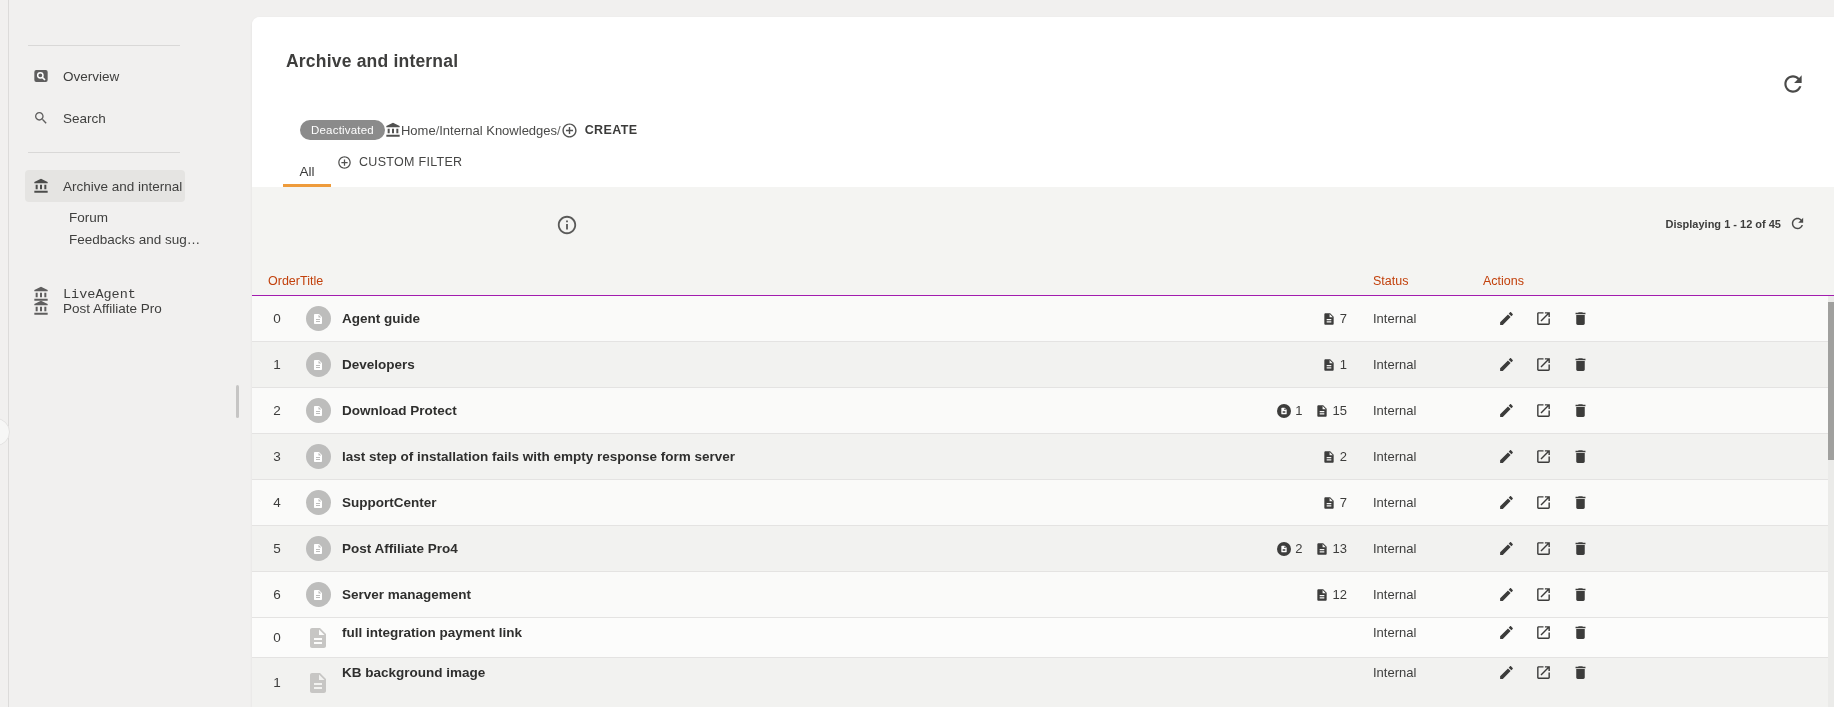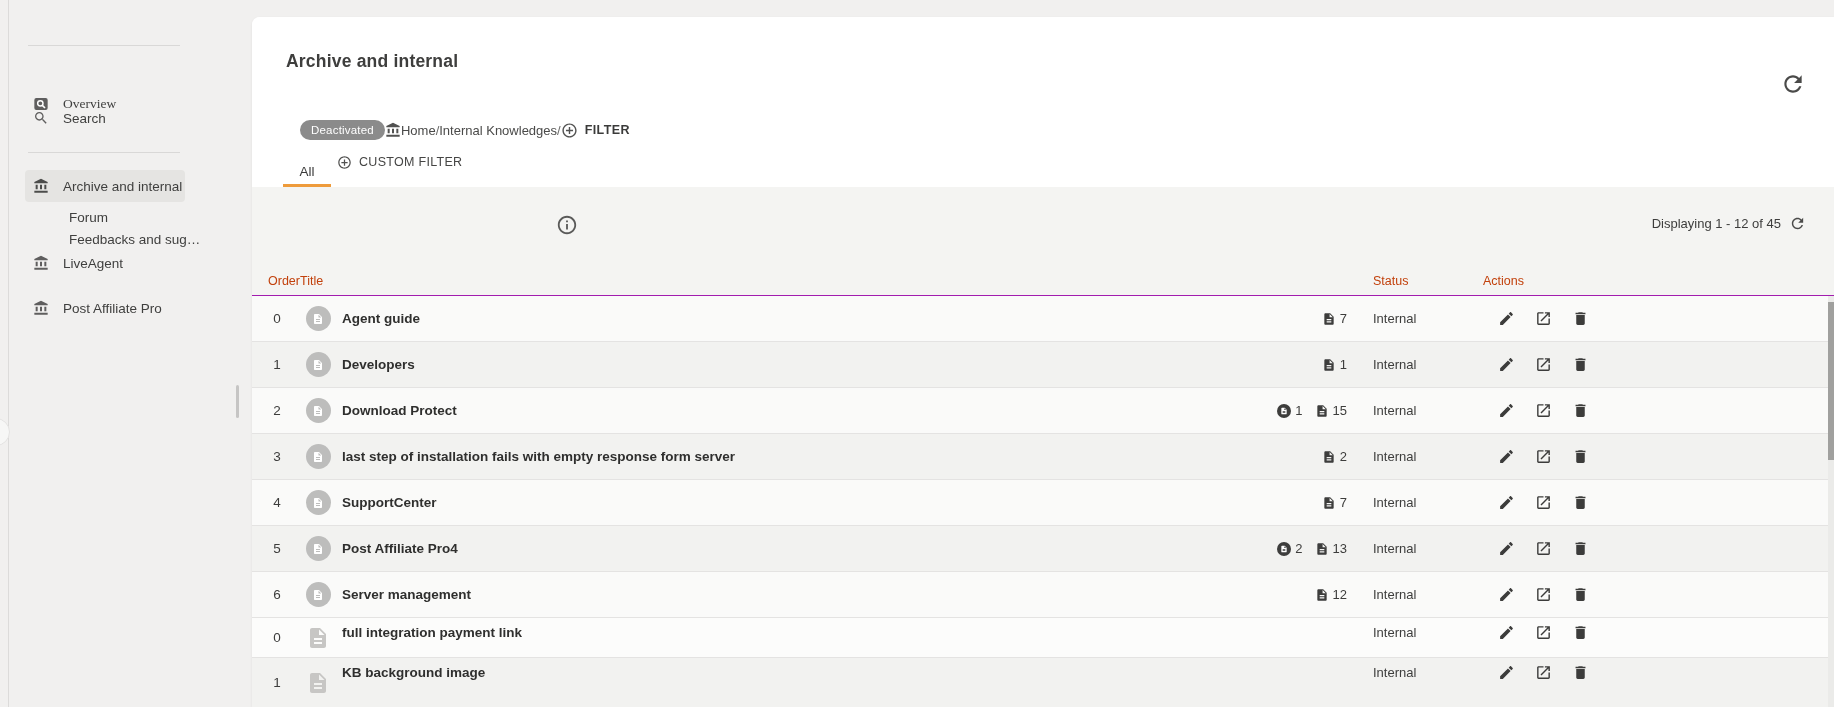--- a/index.html
+++ b/index.html
@@ -40,21 +40,21 @@
 
   .content { position:absolute; left:0; top:170px; width:1582px; height:520px; background:#f4f4f2; }
 
   .search-box { position:absolute; left:35px; top:20px; width:243px; height:36px; background:#fff; border:1px solid #cccbca; border-radius:4px; display:flex; align-items:center; }
   .search-box .sicon { margin-left:12px; color:#757473; }
   .search-input { border:none; outline:none; background:transparent; margin-left:9px; width:185px; font-size:13.5px; color:#3d3d3c; font-family:"Liberation Sans", sans-serif; }
   .search-input::placeholder { color:#9a9a99; }
   .info-btn { position:absolute; left:304px; top:27px; width:22px; height:22px; color:#5a5a59; cursor:pointer; }
 
   .display-group { position:absolute; right:28px; top:28px; display:flex; align-items:center; gap:8px; }
-  .display-text { font-size:13px; color:#3d3d3c; }
+  .display-text { font-size:11px; color:#3d3d3c;font-weight:bold; }
   .refresh-small { width:17px; height:17px; color:#4a4a49; cursor:pointer; }
 
   .thead { position:absolute; left:0; top:83px; width:1582px; height:26px; font-size:12.5px; color:#c2410c; border-bottom:1px solid #a21caf; }
   .th { position:absolute; top:4px; }
   .th-order { left:16px; } .th-title { left:48px; } .th-status { left:1121px; } .th-actions { left:1231px; }
 
   .rows { position:absolute; left:0; top:109px; width:1582px; }
   .row { position:relative; width:1582px; height:46px; border-bottom:1px solid #e4e3e2; }
   .row-article { height:40px; }
   .rows .row:last-child { height:49px; border-bottom:none; }
@@ -87,21 +87,21 @@
 </style>
 </head>
 <body>
 
 <div class="left-line"></div>
 <div class="drawer-handle"></div>
 
 <nav class="sidebar">
   <div class="side-divider" style="top:45px;"></div>
 
-  <div class="nav-item" style="top:92px;height:24px;font-family:Liberation Serif, serif;">
+  <div class="nav-item" style="top:64px;height:24px;">
     <span class="nicon">
       <svg width="16" height="16" viewBox="0 0 24 24">
           <rect x="2" y="3" width="20" height="18" rx="3" fill="#5f5e5e"></rect>
           <circle cx="11" cy="11" r="4" fill="none" stroke="#fff" stroke-width="2.2"></circle>
           <line x1="14" y1="14" x2="18" y2="18" stroke="#fff" stroke-width="2.4"></line>
         </svg>
     </span>
     <span class="nlabel">Overview</span>
   </div>
 
@@ -126,21 +126,21 @@
   </div>
 
   <div class="nav-item child" style="top:206px;height:22px;">
     <span class="nlabel">Forum</span>
   </div>
 
   <div class="nav-item child" style="top:228px;height:22px;">
     <span class="nlabel">Feedbacks and sug…</span>
   </div>
 
-  <div class="nav-item" style="top:251px;height:24px;">
+  <div class="nav-item" style="top:282px;height:24px;font-family:Liberation Mono, monospace;">
     <span class="nicon">
       <svg width="16" height="16" viewBox="0 0 24 24" fill="#5f5e5e">
           <path d="M4 10h3v7H4zM10.5 10h3v7h-3zM2 19h20v3H2zM17 10h3v7h-3zM12 1L2 6v2h20V6z"></path>
         </svg>
     </span>
     <span class="nlabel">LiveAgent</span>
   </div>
 
   <div class="nav-item" style="top:296px;height:24px;text-align:right;">
     <span class="nicon">
@@ -174,21 +174,21 @@
       <span class="crumb">Home</span>
       <span class="crumb-sep">/</span>
       <span class="crumb">Internal Knowledges</span>
       <span class="crumb-sep">/</span>
       <span class="create-btn">
         <span>
           <svg width="17" height="17" viewBox="0 0 24 24" fill="#525251">
               <path d="M13 7h-2v4H7v2h4v4h2v-4h4v-2h-4V7zm-1-5C6.48 2 2 6.48 2 12s4.48 10 10 10 10-4.48 10-10S17.52 2 12 2zm0 18c-4.41 0-8-3.59-8-8s3.59-8 8-8 8 3.59 8 8-3.59 8-8 8z"></path>
             </svg>
         </span>
-        <span class="create-label">FILTER</span>
+        <span class="create-label">CREATE</span>
       </span>
     </div>
 
     <div class="tabs">
       <div class="tab-all">
         <span>All</span>
       </div>
       <div class="tab-underline"></div>
       <div class="tab-custom">
         <span>

